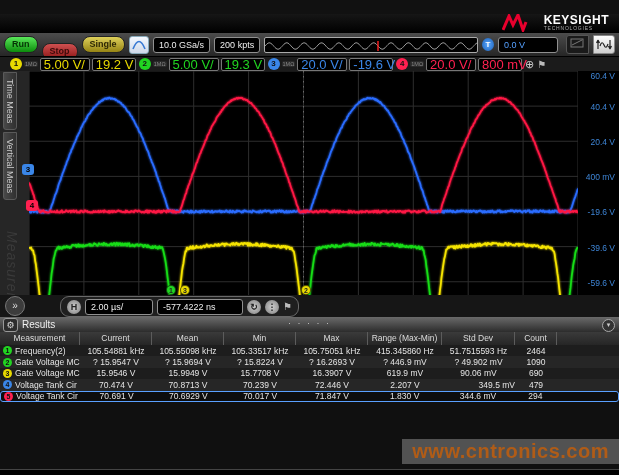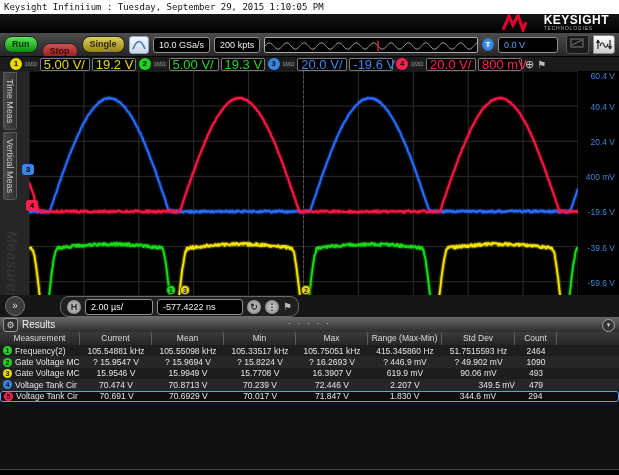--- a/index.html
+++ b/index.html
@@ -100,21 +100,20 @@
   .rbadge{width:9px;height:9px;border-radius:50%;color:#111;font-size:7px;font-weight:bold;text-align:center;line-height:9px;flex:none;}
   #watermark{position:absolute;right:0px;top:122px;background:rgba(225,225,225,.32);padding:1px 10px;
     color:#b05c17;font-size:20px;font-weight:bold;letter-spacing:.5px;}
   #res-bottom{position:absolute;left:0;bottom:0;width:619px;height:5px;background:#000;border-top:1px solid #444;}
 </style>
 </head>
 <body>
 
 <div id="app">
 
-  <div id="titlebar">Keysight Infiniium : Tuesday, September 29, 2015 1:10:05 PM</div>
 
   <div id="logobar">
     <div id="logo">
       <svg width="26" height="18" viewBox="0 0 26 18">
         <polyline points="1,16 7,2 11,11 16,1 21,16 24,8" fill="none" stroke="#e8002d" stroke-width="3" stroke-linejoin="miter"></polyline>
       </svg>
       <div>
         <div class="brand">KEYSIGHT</div>
         <div class="sub">TECHNOLOGIES</div>
       </div>
@@ -321,21 +320,21 @@
           <div class="rcell name" style="width: 80px;">
             <span class="rbadge" style="background: rgb(232, 218, 0);">3</span>
             <span>Gate Voltage MC</span>
           </div>
           <div class="rcell" style="width: 72px;">15.9546 V</div>
           <div class="rcell" style="width: 72px;">15.9949 V</div>
           <div class="rcell" style="width: 72px;">15.7708 V</div>
           <div class="rcell" style="width: 72px;">16.3907 V</div>
           <div class="rcell" style="width: 74px;">619.9 mV</div>
           <div class="rcell" style="width: 73px;">90.06 mV</div>
-          <div class="rcell" style="width: 42px;">493</div>
+          <div class="rcell" style="width: 42px;">690</div>
           <div class="rcell" style="width: 62px;"></div>
         </div>
         <div class="rrow even">
           <div class="rcell name" style="width: 80px;">
             <span class="rbadge" style="background: rgb(58, 134, 232);">4</span>
             <span>Voltage Tank Cir</span>
           </div>
           <div class="rcell" style="width: 72px;">70.474 V</div>
           <div class="rcell" style="width: 72px;">70.8713 V</div>
           <div class="rcell" style="width: 72px;">70.239 V</div>
@@ -353,16 +352,17 @@
           <div class="rcell" style="width: 72px;">70.691 V</div>
           <div class="rcell" style="width: 72px;">70.6929 V</div>
           <div class="rcell" style="width: 72px;">70.017 V</div>
           <div class="rcell" style="width: 72px;">71.847 V</div>
           <div class="rcell" style="width: 74px;">1.830 V</div>
           <div class="rcell" style="width: 73px;">344.6 mV</div>
           <div class="rcell" style="width: 42px;">294</div>
           <div class="rcell" style="width: 62px;"></div>
         </div>
       </div>
+    <div id="watermark">www.cntronics.com</div>
     <div id="res-bottom"></div>
   </div>
 
 </div>
 
 </body></html>

